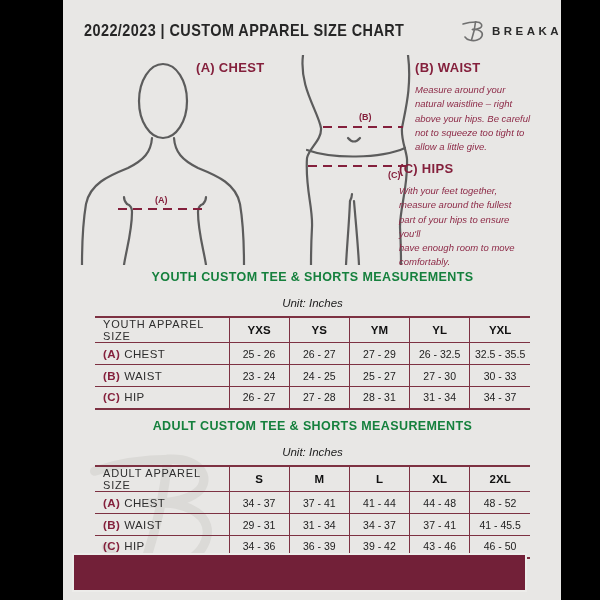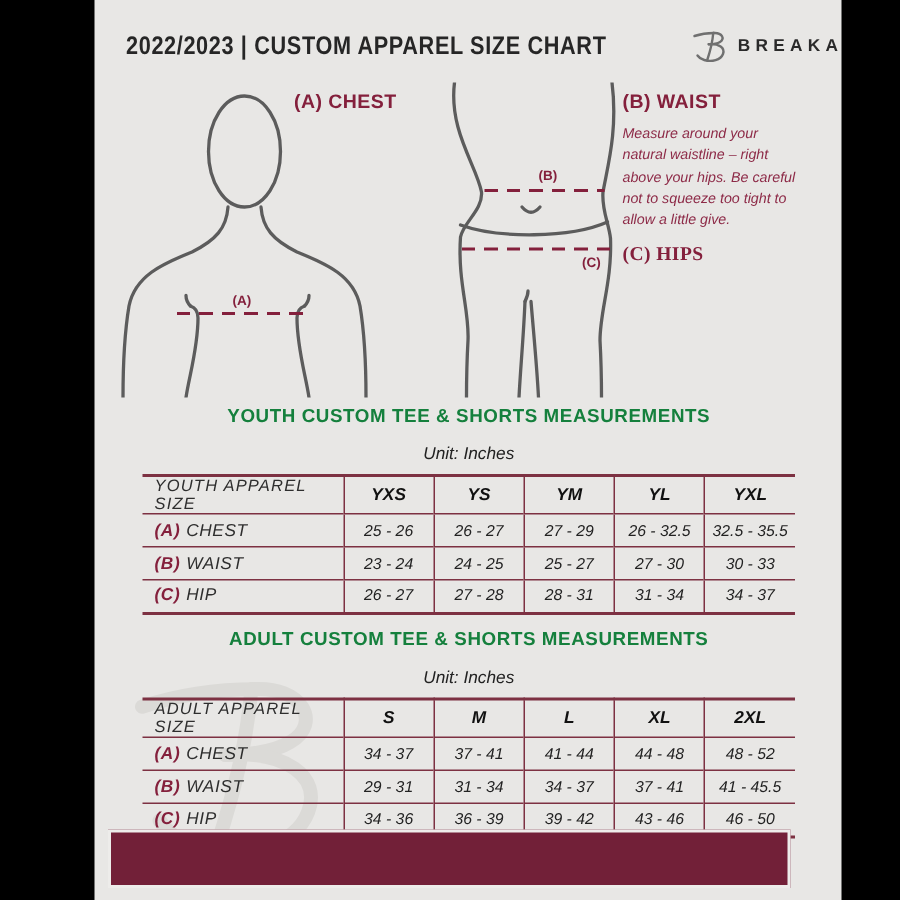--- a/index.html
+++ b/index.html
@@ -35,21 +35,21 @@
   
   .instr{position:absolute;z-index:2;}
   .instr h3{font-size:13px;font-weight:bold;letter-spacing:.3px;color:var(--accent);margin-bottom:8px;}
   .instr p{font-size:9.5px;font-style:italic;line-height:1.5;color:#8d2a47;white-space:pre-line;}
 
   
   .section{position:absolute;left:32px;width:435px;z-index:2;text-align:center;}
   .sec-title{font-size:12.5px;font-weight:bold;letter-spacing:.4px;color:#15803d;}
   .sec-unit{font-size:11.5px;font-style:italic;color:#222;margin-top:13px;}
   table{width:435px;table-layout:fixed;border-collapse:collapse;margin-top:7px;
-        border-top:2px solid var(--line);border-bottom:2px solid var(--line);font-style:italic;}
+        border-top:2px solid var(--line);border-bottom:2px solid var(--line);}
   col.lbl{width:134px;}
   th,td{height:22px;vertical-align:middle;font-weight:normal;}
   thead th{height:25px;}
   tr{border-bottom:1.5px solid var(--line);}
   td.val,th.size{border-left:1.5px solid var(--line);text-align:center;}
   th.size{font-size:11.5px;font-weight:bold;color:#111;}
   th.lblh{font-size:11px;letter-spacing:.8px;color:#2e2e2e;text-align:left;padding-left:8px;}
   td.rowlbl{text-align:left;padding-left:8px;font-size:11.5px;color:#2e2e2e;letter-spacing:.4px;}
   td.rowlbl .pfx{font-weight:bold;color:var(--accent);margin-right:4px;}
   td.val{font-size:10.5px;color:#222;}
@@ -122,22 +122,24 @@
     <div class="dash" style="left:245px;top:165px;width:99px;"></div>
     <span class="diag-label" style="left:325px;top:170px;">(C)</span>
 
     <div class="instr" style="left:133px;top:60px;width:112px;">
       <h3>(A) CHEST</h3>
     </div>
     <div class="instr" style="left:352px;top:60px;width:120px;">
       <h3>(B) WAIST</h3>
       <p>Measure around your natural waistline – right above your hips. Be careful not to squeeze too tight to allow a little give.</p>
     </div>
-    <div class="instr" style="left:352px;top:161px;width:120px;font-family:Liberation Serif, serif;">
+    <div class="instr" style="left:336px;top:161px;width:120px;">
       <h3>(C) HIPS</h3>
+      <p>With your feet together, measure around the fullest part of your hips to ensure you'll
+have enough room to move comfortably.</p>
     </div>
 
     <div class="section" id="youth-section">
       <div class="sec-title">YOUTH CUSTOM TEE &amp; SHORTS MEASUREMENTS</div>
       <div class="sec-unit">Unit: Inches</div>
       <table>
         <colgroup>
             <col class="lbl">
             <col>
             <col>

